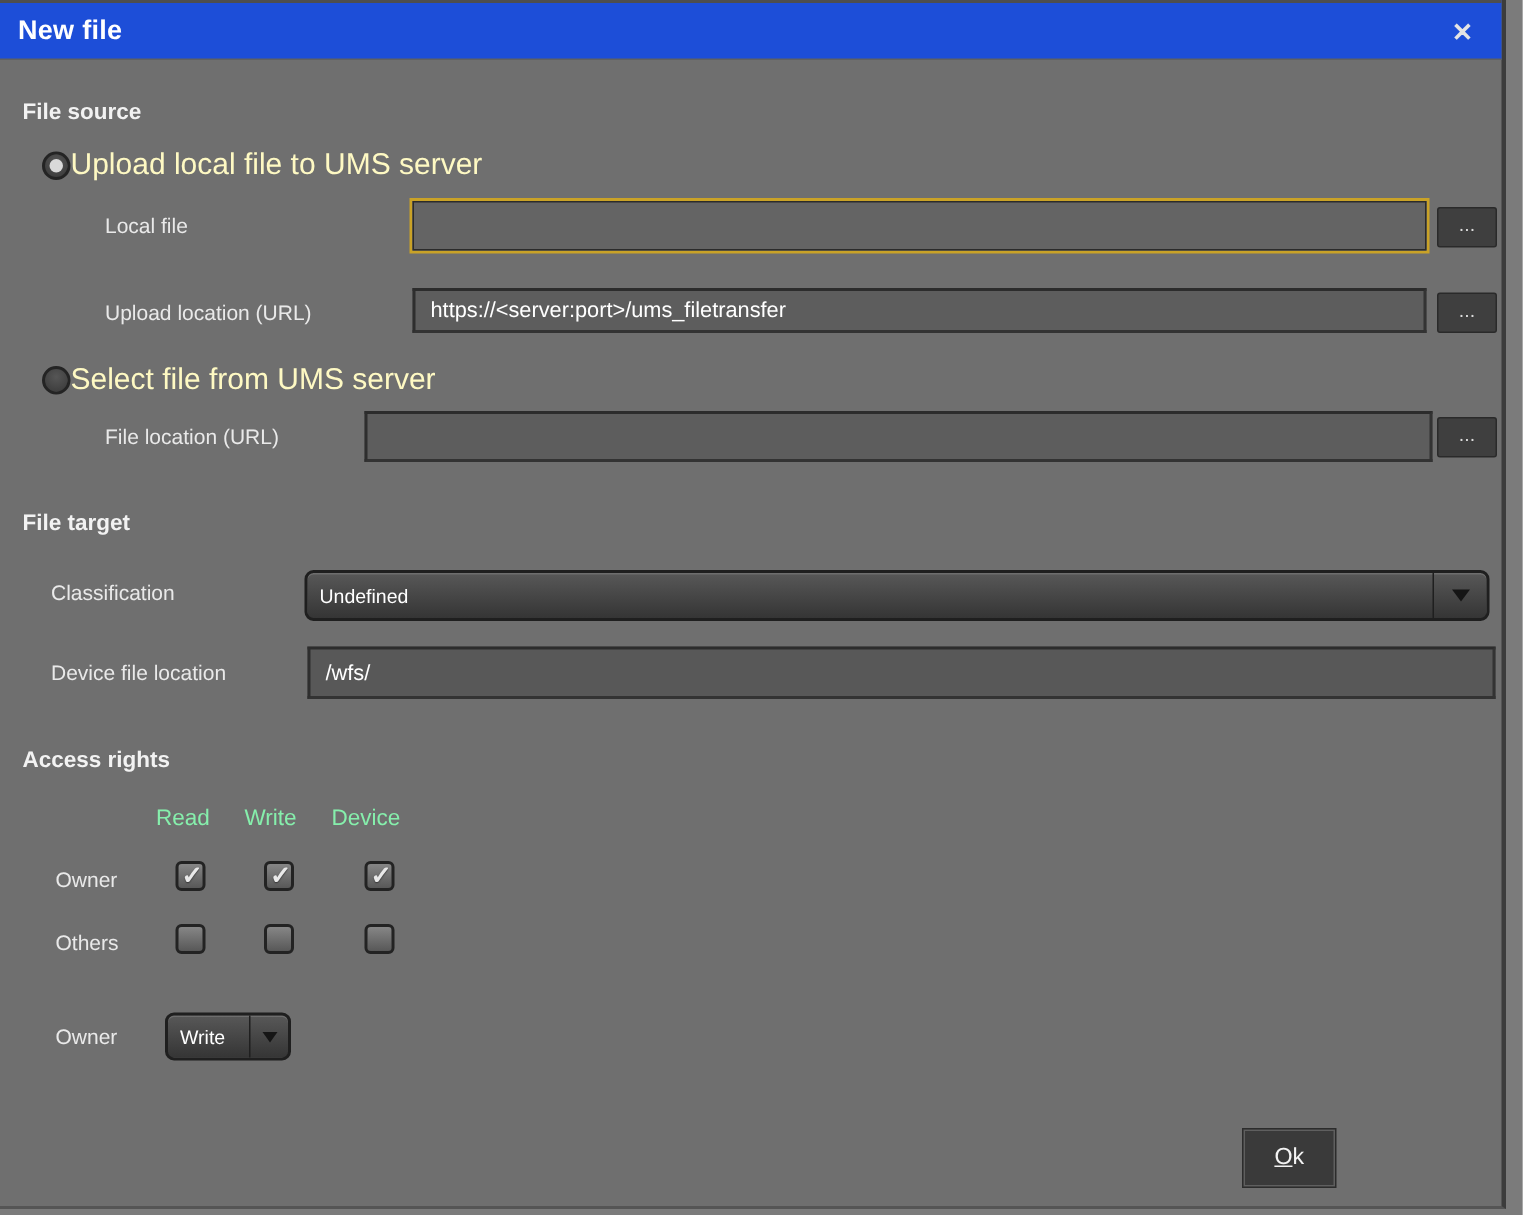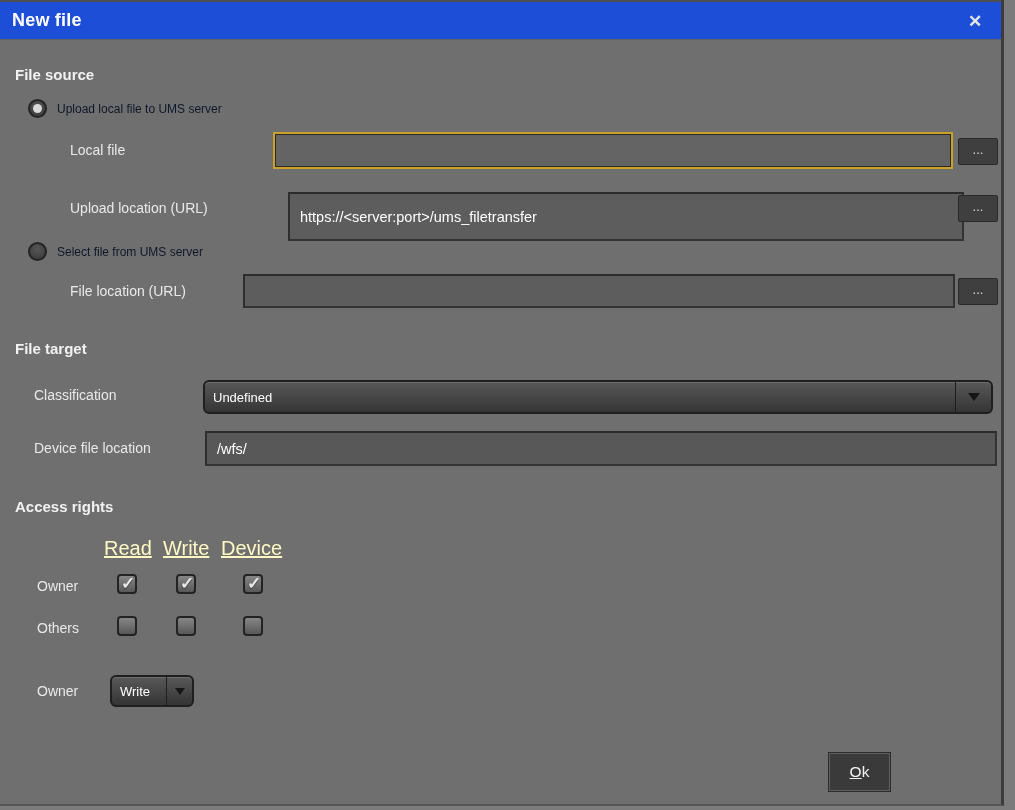--- a/index.html
+++ b/index.html
@@ -32,21 +32,21 @@
   .radio-row { position:absolute; display:flex; align-items:center; }
   .radio {
     width:19px; height:19px; border-radius:50%;
     background:radial-gradient(circle at 50% 35%, #565656, #383838);
     border:2px solid #242424; position:relative; flex:0 0 auto;
   }
   .radio.selected::after {
     content:""; position:absolute; left:3px; top:3px; width:9px; height:9px;
     border-radius:50%; background:#d9d9d9;
   }
-  .radio-row .radio-label { color:#0f172a; font-size:12px; margin-left:10px; }
+  .radio-row .radio-label { color:#fef9c3; font-size:20px; }
 
   
   .tfield {
     position:absolute; background:#5d5d5d; border:2px solid #333;
     border-top-color:#2c2c2c; border-left-color:#2e2e2e;
     color:#ffffff; font-size:14.5px; font-family:"Liberation Sans", sans-serif;
     padding:0 10px; outline:none;
   }
   .tfield.focused-wrap { border:2px solid #c9a227; background:transparent; padding:0; }
   .tfield-inner {
@@ -84,21 +84,21 @@
     position:absolute; width:20px; height:20px; border-radius:4px;
     background:linear-gradient(#868686, #585858);
     border:2px solid #232323; cursor:default;
   }
   .checkbox.checked::after {
     content:"\2713"; position:absolute; left:2px; top:-3px;
     color:#e9e9e9; font-size:17px; font-weight:bold;
     text-shadow:0 1px 1px #333;
   }
 
-  .col-header { position:absolute; color:#fef9c3; font-size:20px;text-decoration:underline; }
+  .col-header { position:absolute; color:#86efac; font-size:15px; }
 
   
   .btn {
     position:absolute; height:38px; background:#3a3a3a;
     border:1px solid #5f5f5f; outline:1px solid #2c2c2c;
     color:#f3f3f3; font-size:15.5px; text-align:center; line-height:36px; cursor:default;
   }
   .btn .mnemonic { text-decoration:underline; }
 </style>
 </head>
@@ -119,21 +119,21 @@
       <span class="radio-label">Upload local file to UMS server</span>
     </div>
 
     <div class="field-label" style="left:70px; top:142px;">Local file</div>
     <div class="tfield focused-wrap" style="left:273px; top:132px; width:680px; height:37px;">
       <input class="tfield-inner" type="text" value="" style="">
     </div>
     <div class="browse-btn" style="left:958px; top:138px;">...</div>
 
     <div class="field-label" style="left:70px; top:200px;">Upload location (URL)</div>
-    <input class="tfield" type="text" style="left: 288px; top: 192px; width: 676px; height: 49px;" value="https://&lt;server:port&gt;/ums_filetransfer">
+    <input class="tfield" type="text" style="left: 275px; top: 192px; width: 676px; height: 30px;" value="https://&lt;server:port&gt;/ums_filetransfer">
     <div class="browse-btn" style="left:958px; top:195px;">...</div>
 
     <div class="radio-row" style="left:28px; top:242px;">
       <span class="radio"></span>
       <span class="radio-label">Select file from UMS server</span>
     </div>
 
     <div class="field-label" style="left:70px; top:283px;">File location (URL)</div>
     <input class="tfield" type="text" style="left: 243px; top: 274px; width: 712px; height: 34px;" value="">
     <div class="browse-btn" style="left:958px; top:278px;">...</div>

